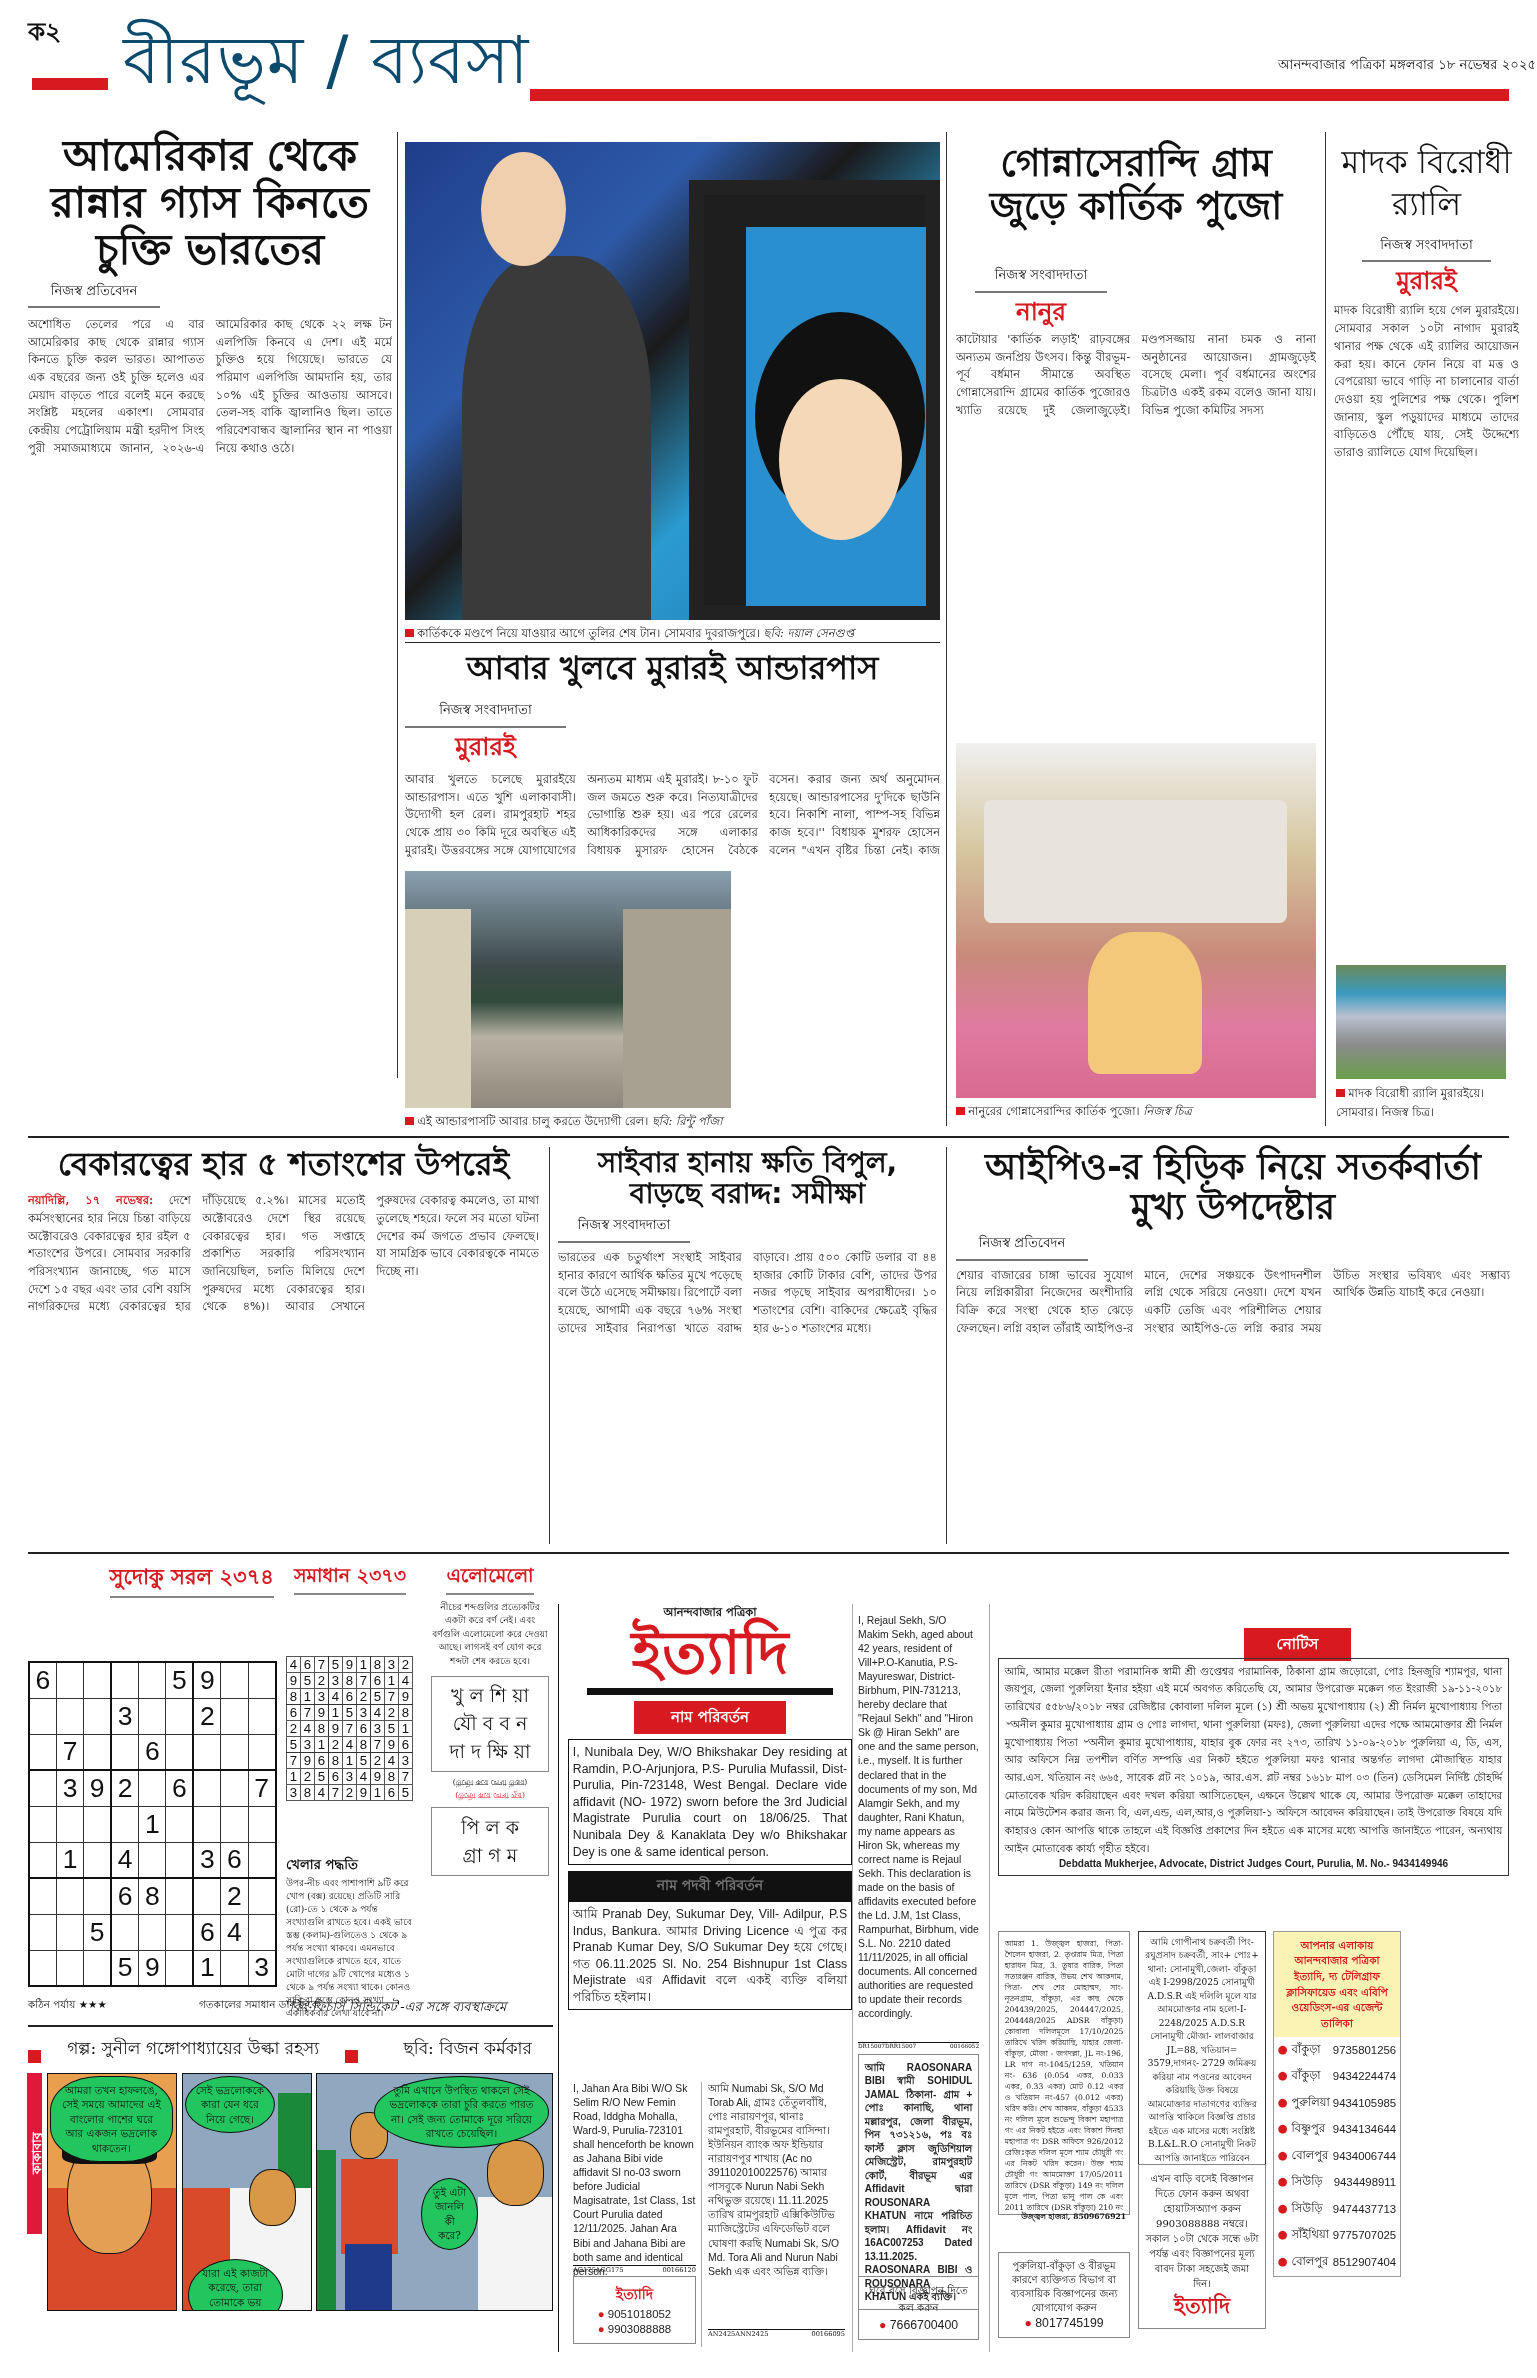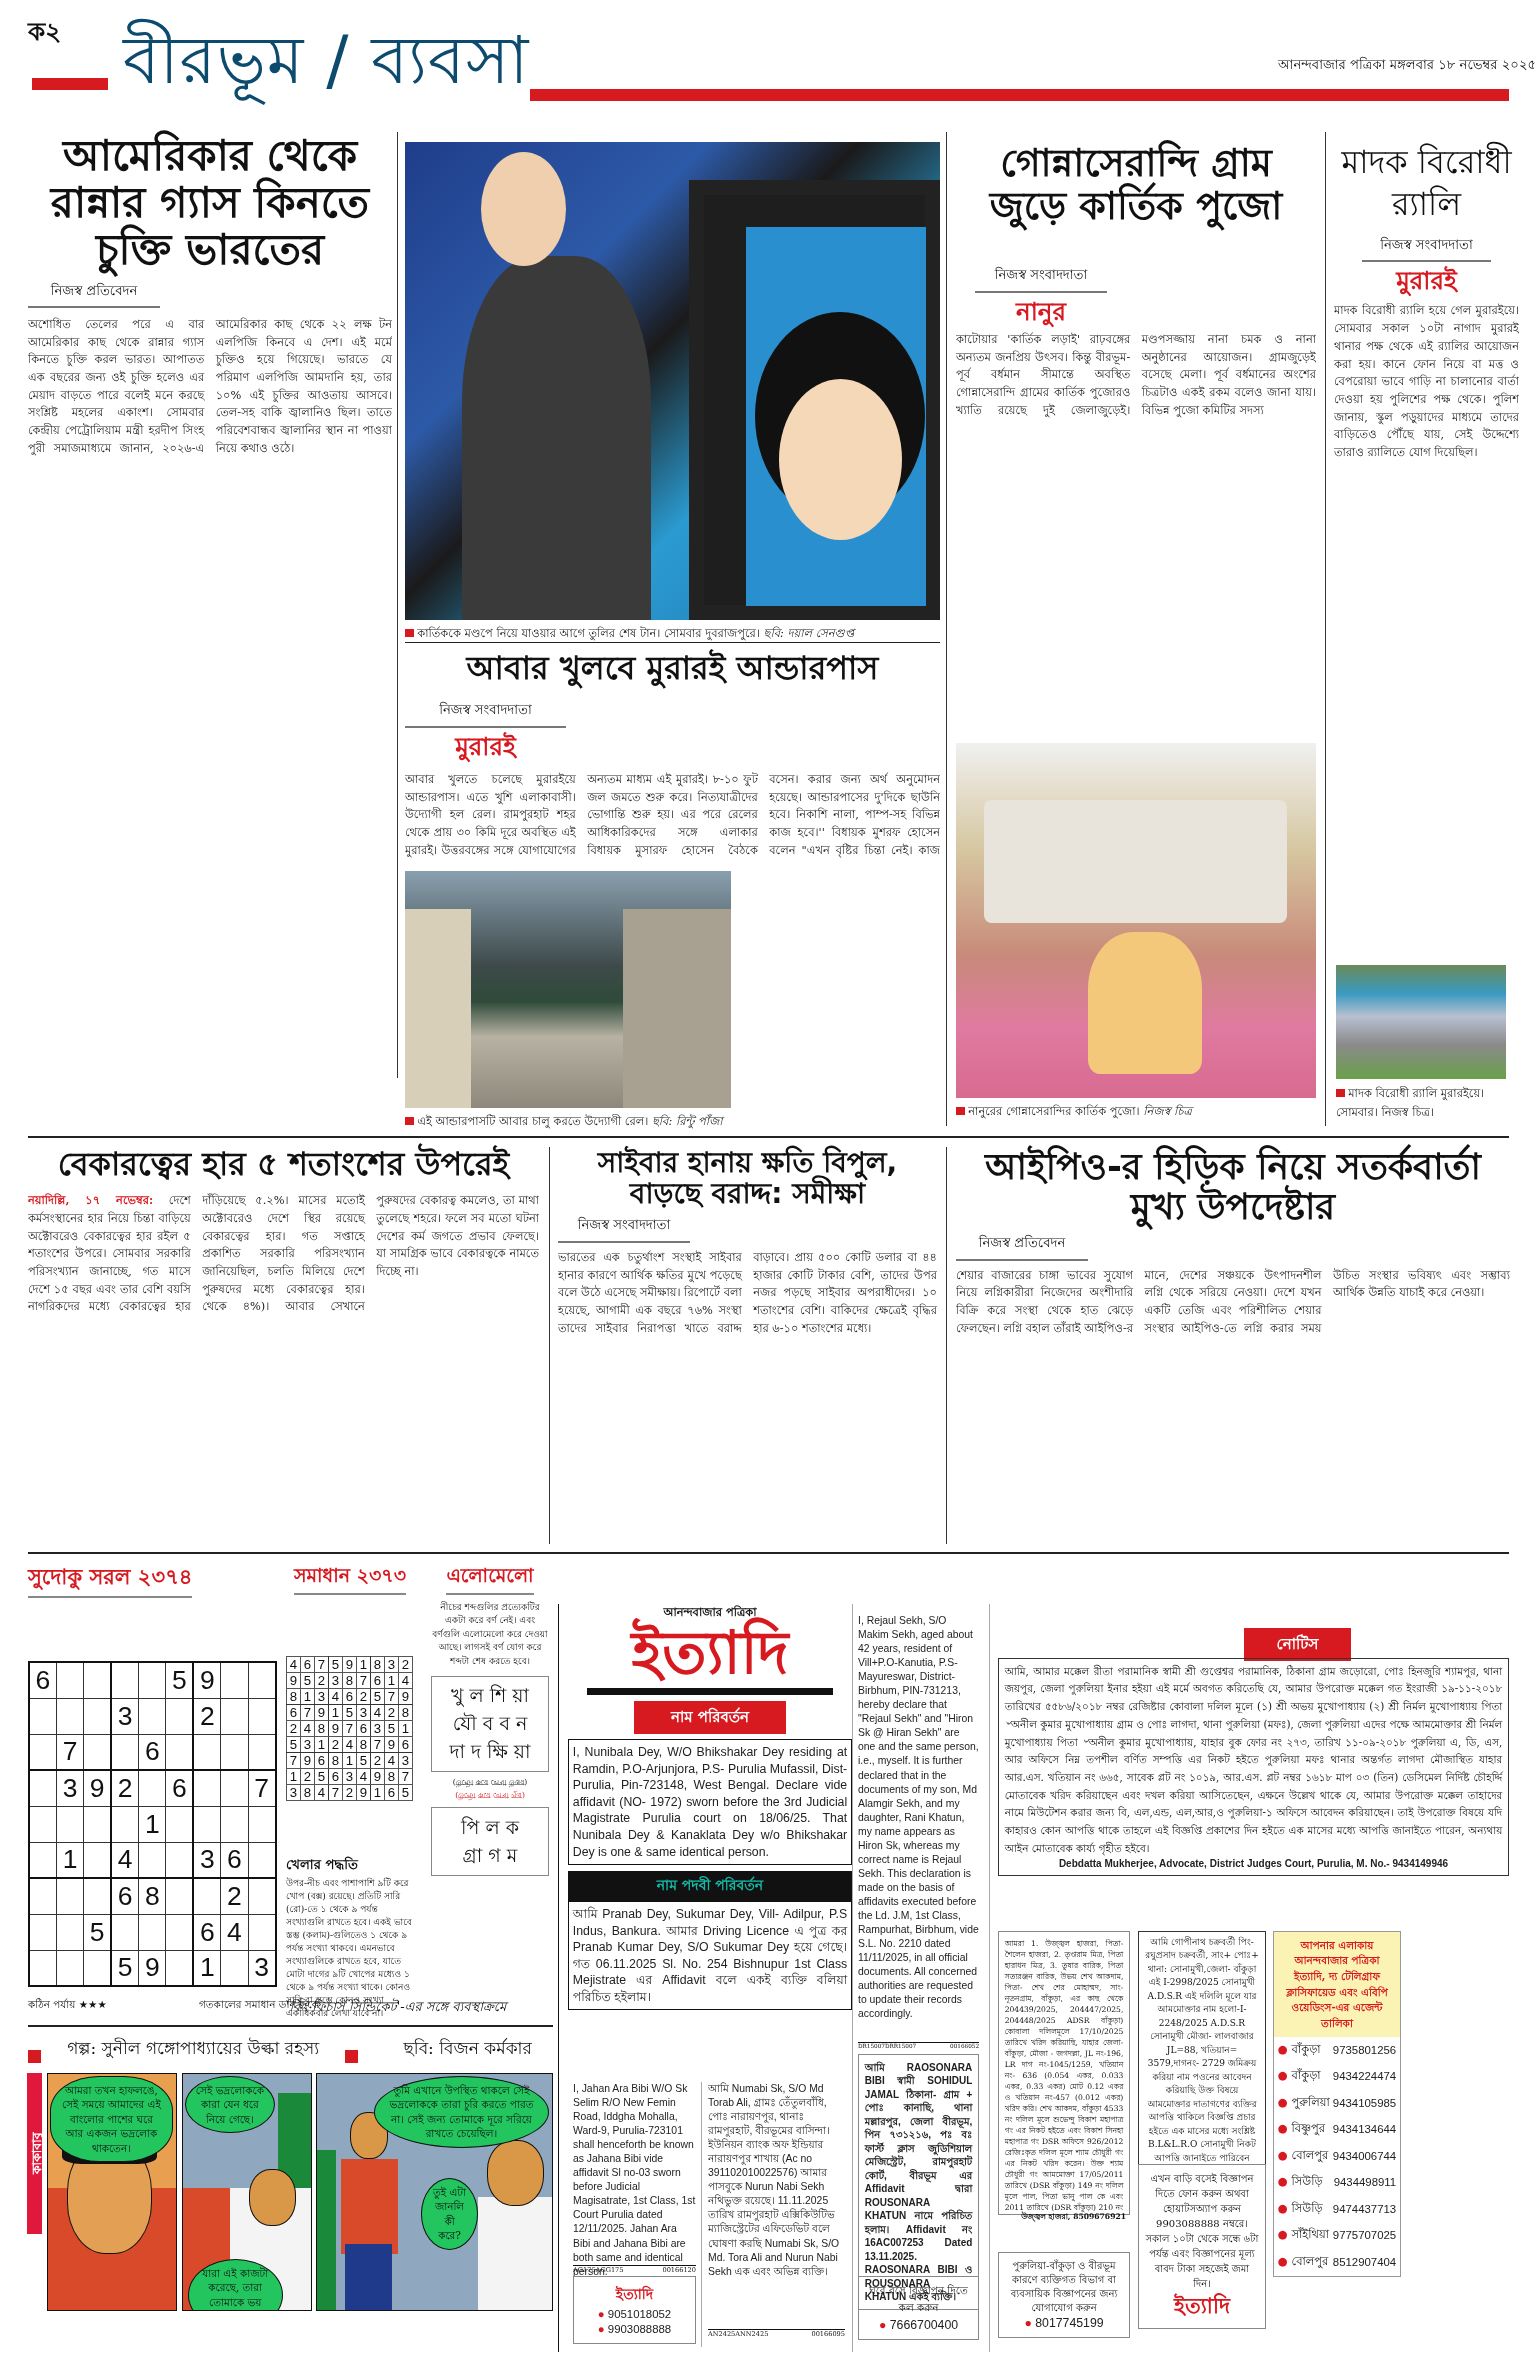--- a/index.html
+++ b/index.html
@@ -20,21 +20,21 @@
 .vline{background:#333;width:0.9px}
 .hline{background:#222;height:1.9px}
 .photo{overflow:hidden}
 .red{color:#d71920}
 .sudoku td{width:27.4px;height:36px;border:0.9px solid #333;text-align:center;font-family:"Liberation Sans",sans-serif;font-size:26.5px}
 .sudoku{border-collapse:collapse;border:2.8px solid #111}
 .sol td{width:14px;height:15px;border:0.9px solid #555;text-align:center;font-family:"Liberation Sans",sans-serif;font-size:13.2px}
 .sol{border-collapse:collapse;border:1.9px solid #333}
 .box{border:0.9px solid #888;padding:5.7px}
 .adtitle{background:#d71920;color:#fff;font-weight:bold;text-align:center;font-size:15px;padding:3.8px 0}
-.adtitle-dark{background:#111;color:#14b8a6;font-weight:bold;text-align:center;font-size:14px;padding:3.8px 0}
+.adtitle-dark{background:#111;color:#737373;font-weight:bold;text-align:center;font-size:14px;padding:3.8px 0}
 .eng{font-family:"Liberation Sans",sans-serif;font-size:11.4px;line-height:1.35;color:#222}
 .agent-row{display:flex;justify-content:space-between;font-size:11.4px;padding:0 3.8px;height:26.5px;align-items:center}
 .agent-row .dot{color:#d71920;margin-right:3.8px}
 .panel{border:1.9px solid #111;overflow:hidden;position:absolute}
 .bubble{position:absolute;background:#22c55e;border:1.4px solid #111;border-radius:50%;font-size:10.4px;text-align:center;padding:5.7px 9.5px;line-height:1.4}
 </style>
 </head>
 <body>
 
 <div class="abs hdr-page">ক২</div>
@@ -120,21 +120,21 @@
 <div class="abs vline" style="left:946px;top:1147px;height:397px"></div>
 
 <div class="abs" style="left:956px;top:1147px;width:554px">
   <div class="headline" style="font-size:36px">আইপিও-র হিড়িক নিয়ে সতর্কবার্তা মুখ্য উপদেষ্টার</div>
   <div class="byline" style="width:132px;margin:5.7px 0">নিজস্ব প্রতিবেদন</div>
   <div class="body col" style="column-count:3;height:274px;overflow:hidden">শেয়ার বাজারের চাঙ্গা ভাবের সুযোগ নিয়ে লগ্নিকারীরা নিজেদের অংশীদারি বিক্রি করে সংস্থা থেকে হাত ঝেড়ে ফেলছেন। লগ্নি বহাল তাঁরাই আইপিও-র মানে, দেশের সঞ্চয়কে উৎপাদনশীল লগ্নি থেকে সরিয়ে নেওয়া। দেশে যখন একটি তেজি এবং পরিশীলিত শেয়ার সংস্থার আইপিও-তে লগ্নি করার সময় উচিত সংস্থার ভবিষ্যৎ এবং সম্ভাব্য আর্থিক উন্নতি যাচাই করে নেওয়া।</div>
 </div>
 
 <div class="abs hline" style="left:28px;top:1552px;width:1481px"></div>
 
-<div class="abs" style="left:28px;top:1561px;width:246px;text-align:left">
+<div class="abs" style="left:28px;top:1561px;width:246px;text-align:right">
   <div class="red" style="font-size:21px;font-weight:bold;border-bottom:2.8px solid #888;display:inline-block">সুদোকু সরল ২৩৭৪</div>
 </div>
 <table class="abs sudoku" style="left:28px;top:1661px">
     <tbody id="sudoku-body">
       <tr>
         <td>6</td>
         <td></td>
         <td style="border-right: 2.8px solid rgb(17, 17, 17);"></td>
         <td></td>
         <td></td>

